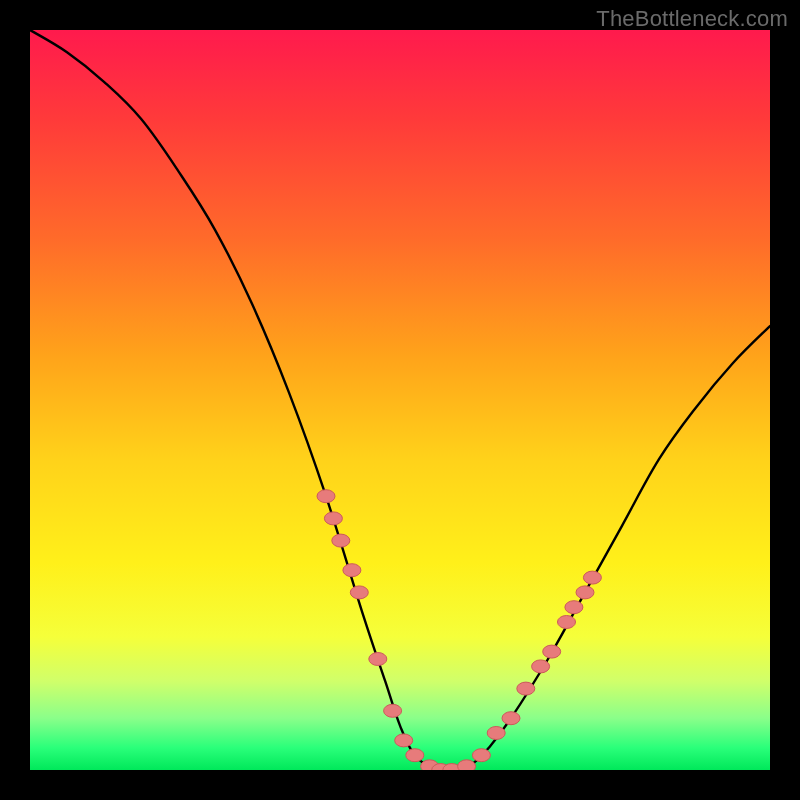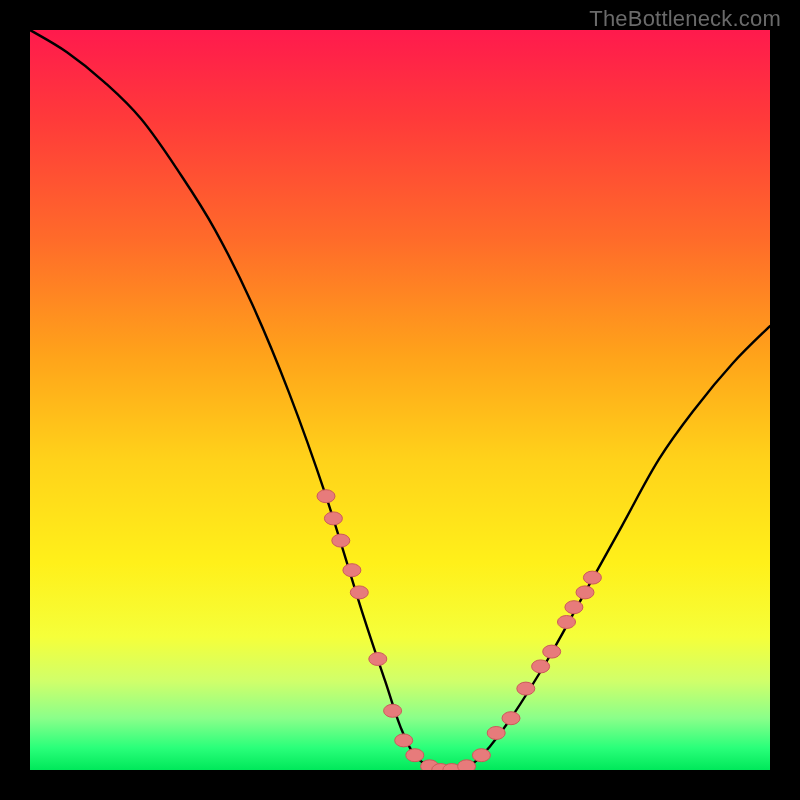--- a/index.html
+++ b/index.html
@@ -35,21 +35,21 @@
       #f5ff3a 82%,
       #d0ff6a 88%,
       #8aff8a 93%,
       #2aff7a 97%,
       #00e85a 100%
     );
   }
   .watermark {
     position: absolute;
     top: 6px;
-    right: 19px;
+    right: 12px;
     color: #6a6a6a;
     font-size: 22px;
     font-weight: 500;
     letter-spacing: 0.2px;
     user-select: none;
   }
   svg.curve {
     position: absolute;
     top: 0;
     left: 0;

